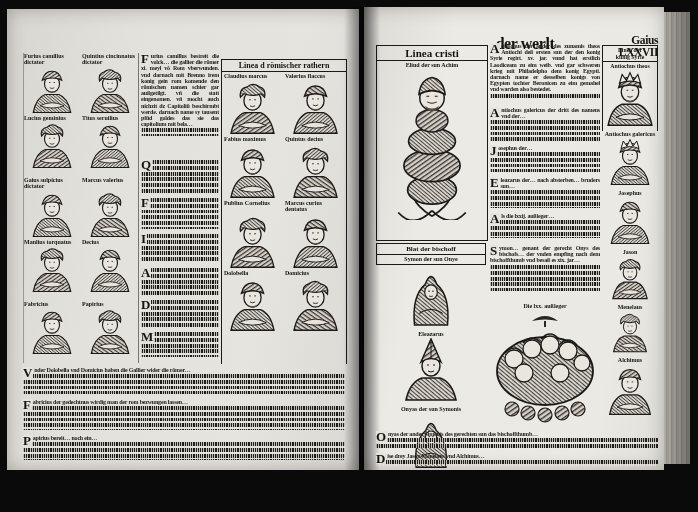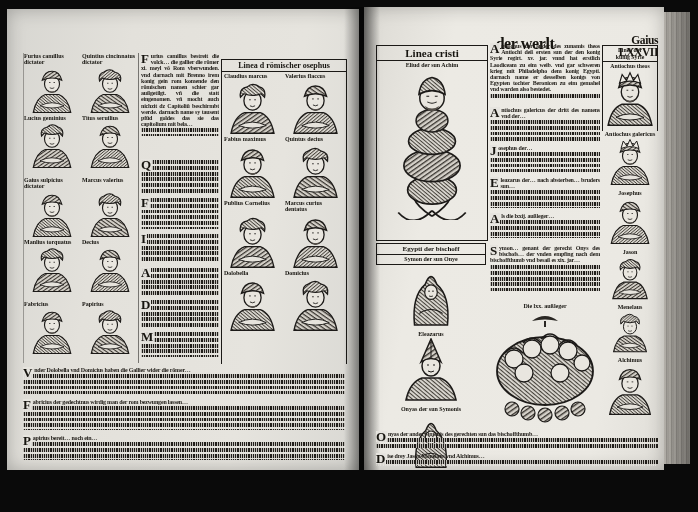--- a/index.html
+++ b/index.html
@@ -194,21 +194,21 @@
         <span class="cap">D</span>
           <div class="bt" style="height:27px;"></div>
       </div>
       <div class="para" style="height:28px;">
         <span class="cap">M</span>
           <div class="bt" style="height:25px;"></div>
       </div>
     </div>
 
     <div class="abs wbox" style="left:214px;top:50px;width:124px;height:304px;border-bottom:none;">
-      <div class="boxtitle">Linea d römischer osephus</div>
+      <div class="boxtitle">Linea d römischer rathern</div>
 
       <div class="cap2" style="padding:1px 2px;">
           <span>Claudius marcus</span>
           <span>Valerius flaccus</span>
         </div>
       <div class="pairrow" style="height:55px;">
         <svg class="bust" viewBox="0 0 60 64">
             <use href="#b-man2"></use>
           </svg>
         <svg class="bust flip" viewBox="0 0 60 64">
@@ -285,21 +285,21 @@
         <ellipse cx="50" cy="54" rx="17" ry="12" fill="url(#hx2)" stroke="#1c1a18" stroke-width="1.6"></ellipse>
         <circle cx="50" cy="30" r="13" fill="#e9e6df" stroke="#1c1a18" stroke-width="1.6"></circle>
         <path d="M36 26 Q38 10 50 8 Q62 10 64 26 Q50 18 36 26 Z" fill="url(#hx)" stroke="#1c1a18" stroke-width="1.6"></path>
         <path d="M44 28 L47 28 M53 28 L56 28 M45 34 Q50 37 55 34" stroke="#1c1a18" stroke-width="1.1" fill="none"></path>
         <path d="M42 38 Q50 50 58 38 Q50 44 42 38 Z" fill="#55504a"></path>
       </svg>
     </div>
 
     <div class="abs" style="left:12px;top:236px;width:110px;height:220px;">
       <div class="wbox" style="border-bottom:none;">
-        <div class="boxtitle" style="font-size:7px;line-height:8px;">Egypti der bischoff</div>
+        <div class="boxtitle" style="font-size:7px;line-height:8px;">Blat der bischoff</div>
         <div class="boxsub" style="border-bottom:1px solid #1b1916;">Symon der sun Onye</div>
       </div>
       <svg class="bust1" viewBox="0 0 60 64" style="height:62px;">
           <use href="#b-hood"></use>
         </svg>
       <div class="capc">Eleazarus</div>
       <svg class="bust1" viewBox="0 0 60 64" style="height:64px;">
           <use href="#b-mitre"></use>
         </svg>
       <div class="capc">Onyas der sun Symonis</div>

